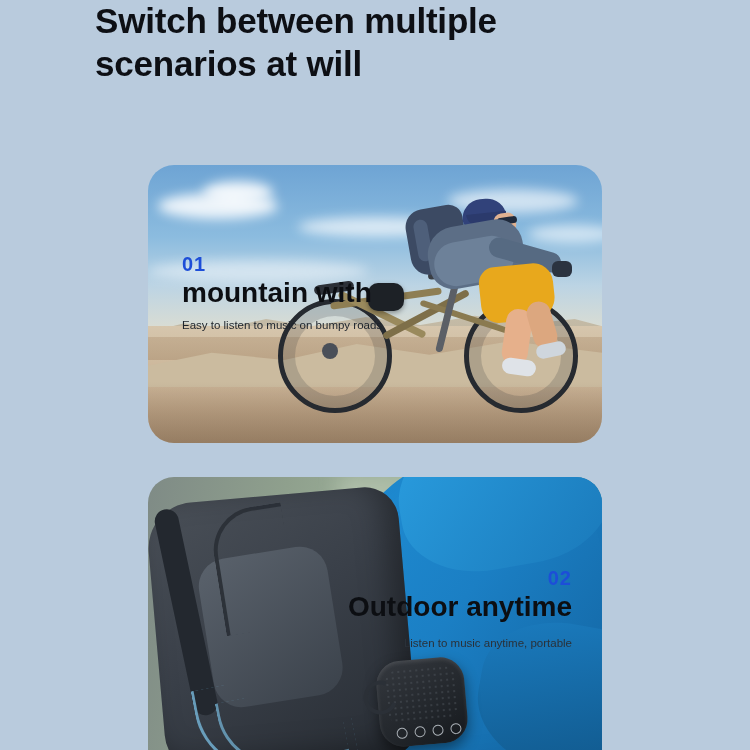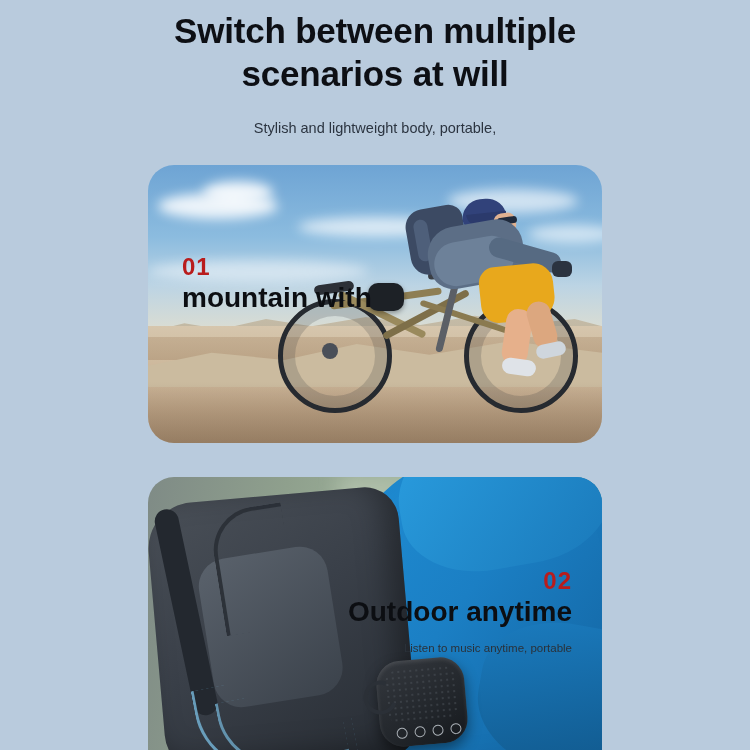--- a/index.html
+++ b/index.html
@@ -16,22 +16,22 @@
   }
   .page {
     width: 750px;
     height: 750px;
     position: relative;
     background: #b9cbdd;
   }
 
   
   .header {
-    padding-top: 10px;
-    text-align: center;
+    padding-top: 0;
+    text-align: left;
   }
   .title {
     font-size: 35px;
     font-weight: bold;
     color: #0d0f14;
     line-height: 1.22;
     letter-spacing: -0.2px;
     margin: 0 auto;
     width: 560px;
   }
@@ -235,23 +235,23 @@
     border:4px solid #2b3037; border-radius:50%; border-right-color: transparent;
     transform: rotate(-20deg);
   }
 
   
   .cap {
     position: absolute;
     z-index: 5;
   }
   .cap-num {
-    font-size: 24px;
+    font-size: 20px;
     font-weight: bold;
-    color: #b91c1c;
+    color: #1d4ed8;
     letter-spacing: 1px;
   }
   .cap-head {
     font-size: 28px;
     font-weight: bold;
     color: #0c0e12;
     line-height: 1.1;
     margin-top: 2px;
   }
   .cap-sub {
@@ -264,21 +264,20 @@
   .cap-2 .cap-sub { margin-top: 14px; color:#2a3139; }
 </style>
 </head>
 <body>
 
 <div class="page">
 
   <div class="header">
     <h1 class="title">Switch between multiple scenarios at will</h1>
     <div class="subtitle">
-      <div>Stylish and lightweight body, portable,</div>
     </div>
   </div>
 
   <div class="card card-1">
     <div class="scene">
       <div class="s1-sky">
         <div class="cloud c1"></div>
         <div class="cloud c2"></div>
         <div class="cloud c3"></div>
         <div class="cloud c4"></div>
@@ -319,20 +318,21 @@
         <div class="leg1"></div>
         <div class="leg2"></div>
         <div class="shoe1"></div>
         <div class="shoe2"></div>
       </div>
     </div>
 
     <div class="cap cap-1">
       <div class="cap-num">01</div>
       <div class="cap-head">mountain with</div>
+      <div class="cap-sub">Easy to listen to music on bumpy roads</div>
     </div>
   </div>
 
   <div class="card card-2">
     <div class="scene">
       <div class="s2-bg"></div>
       <div class="s2-blur-trees"></div>
       <div class="s2-sky-gap"></div>
 
       <div class="jacket"></div>

